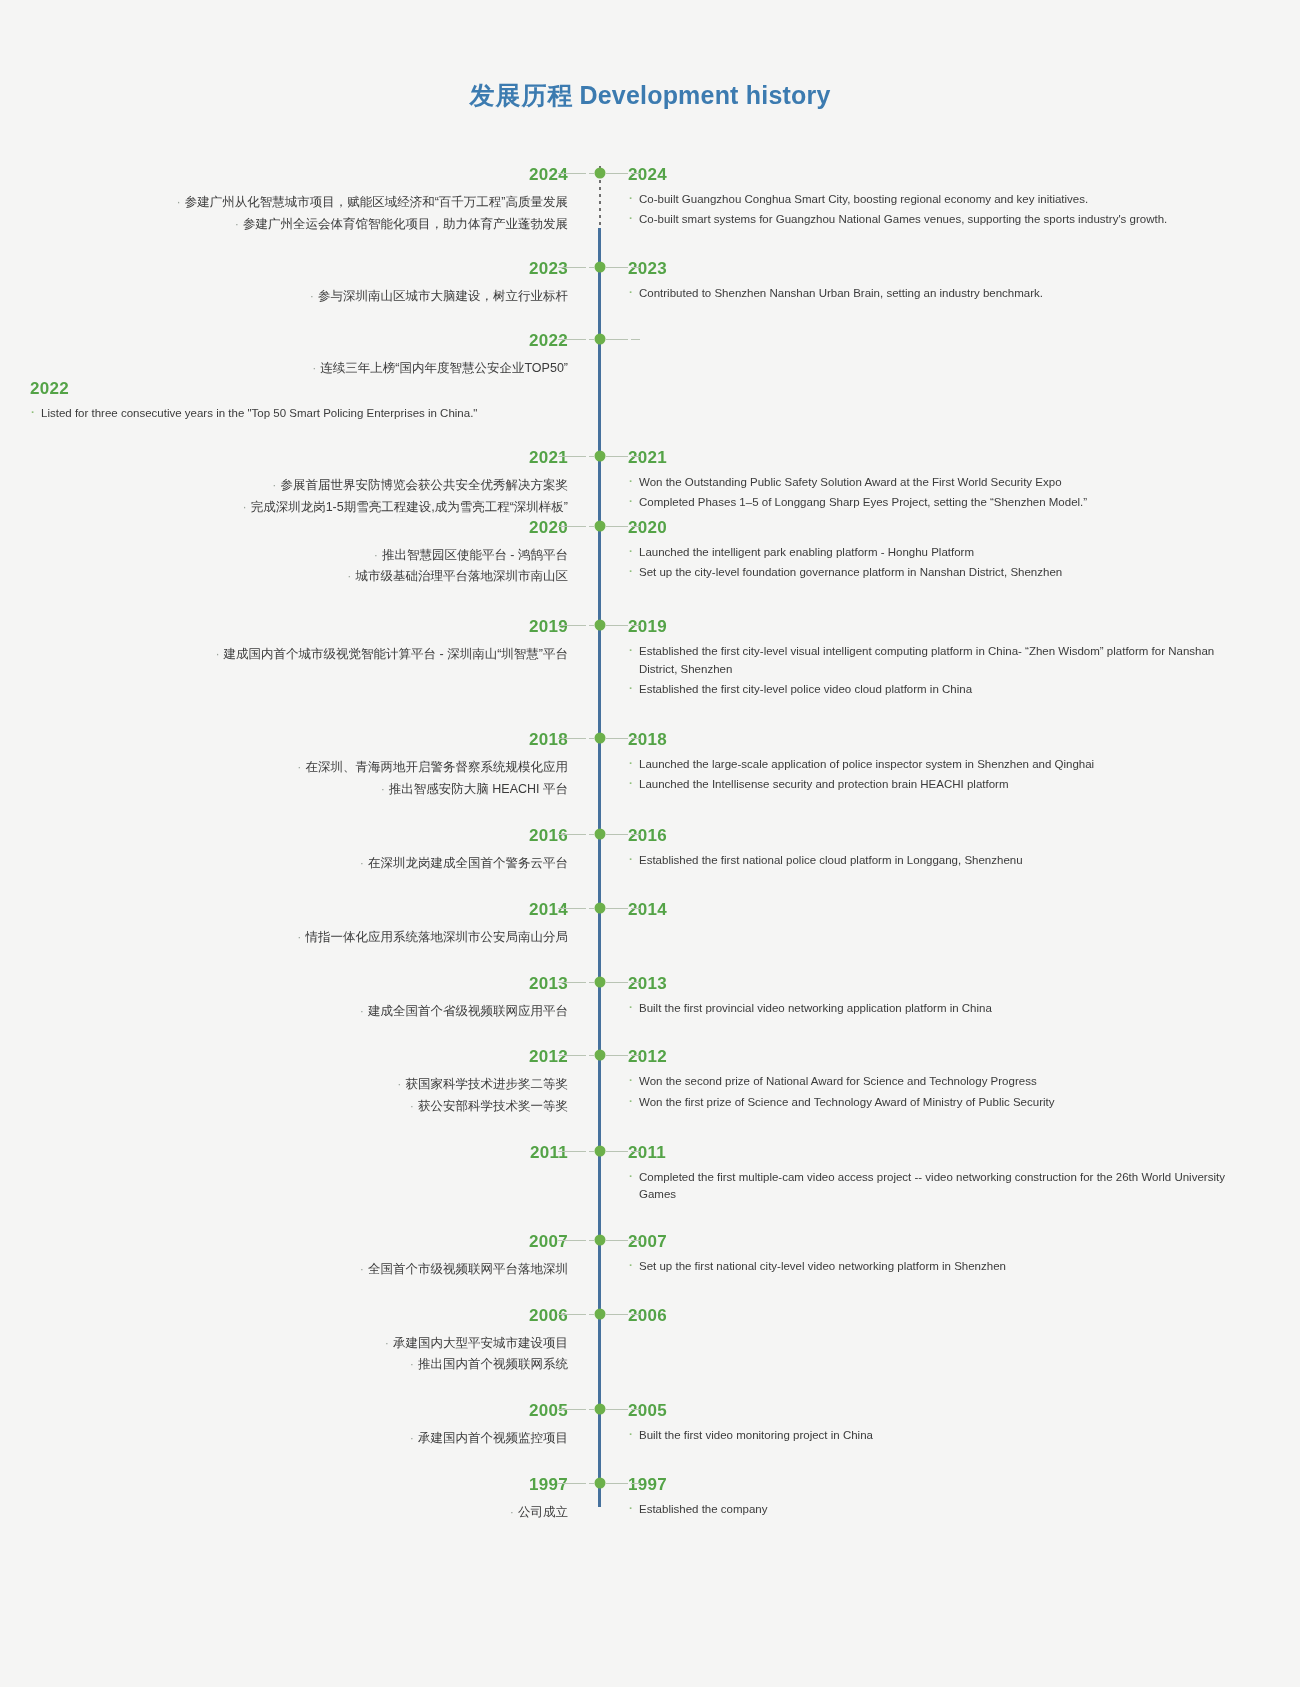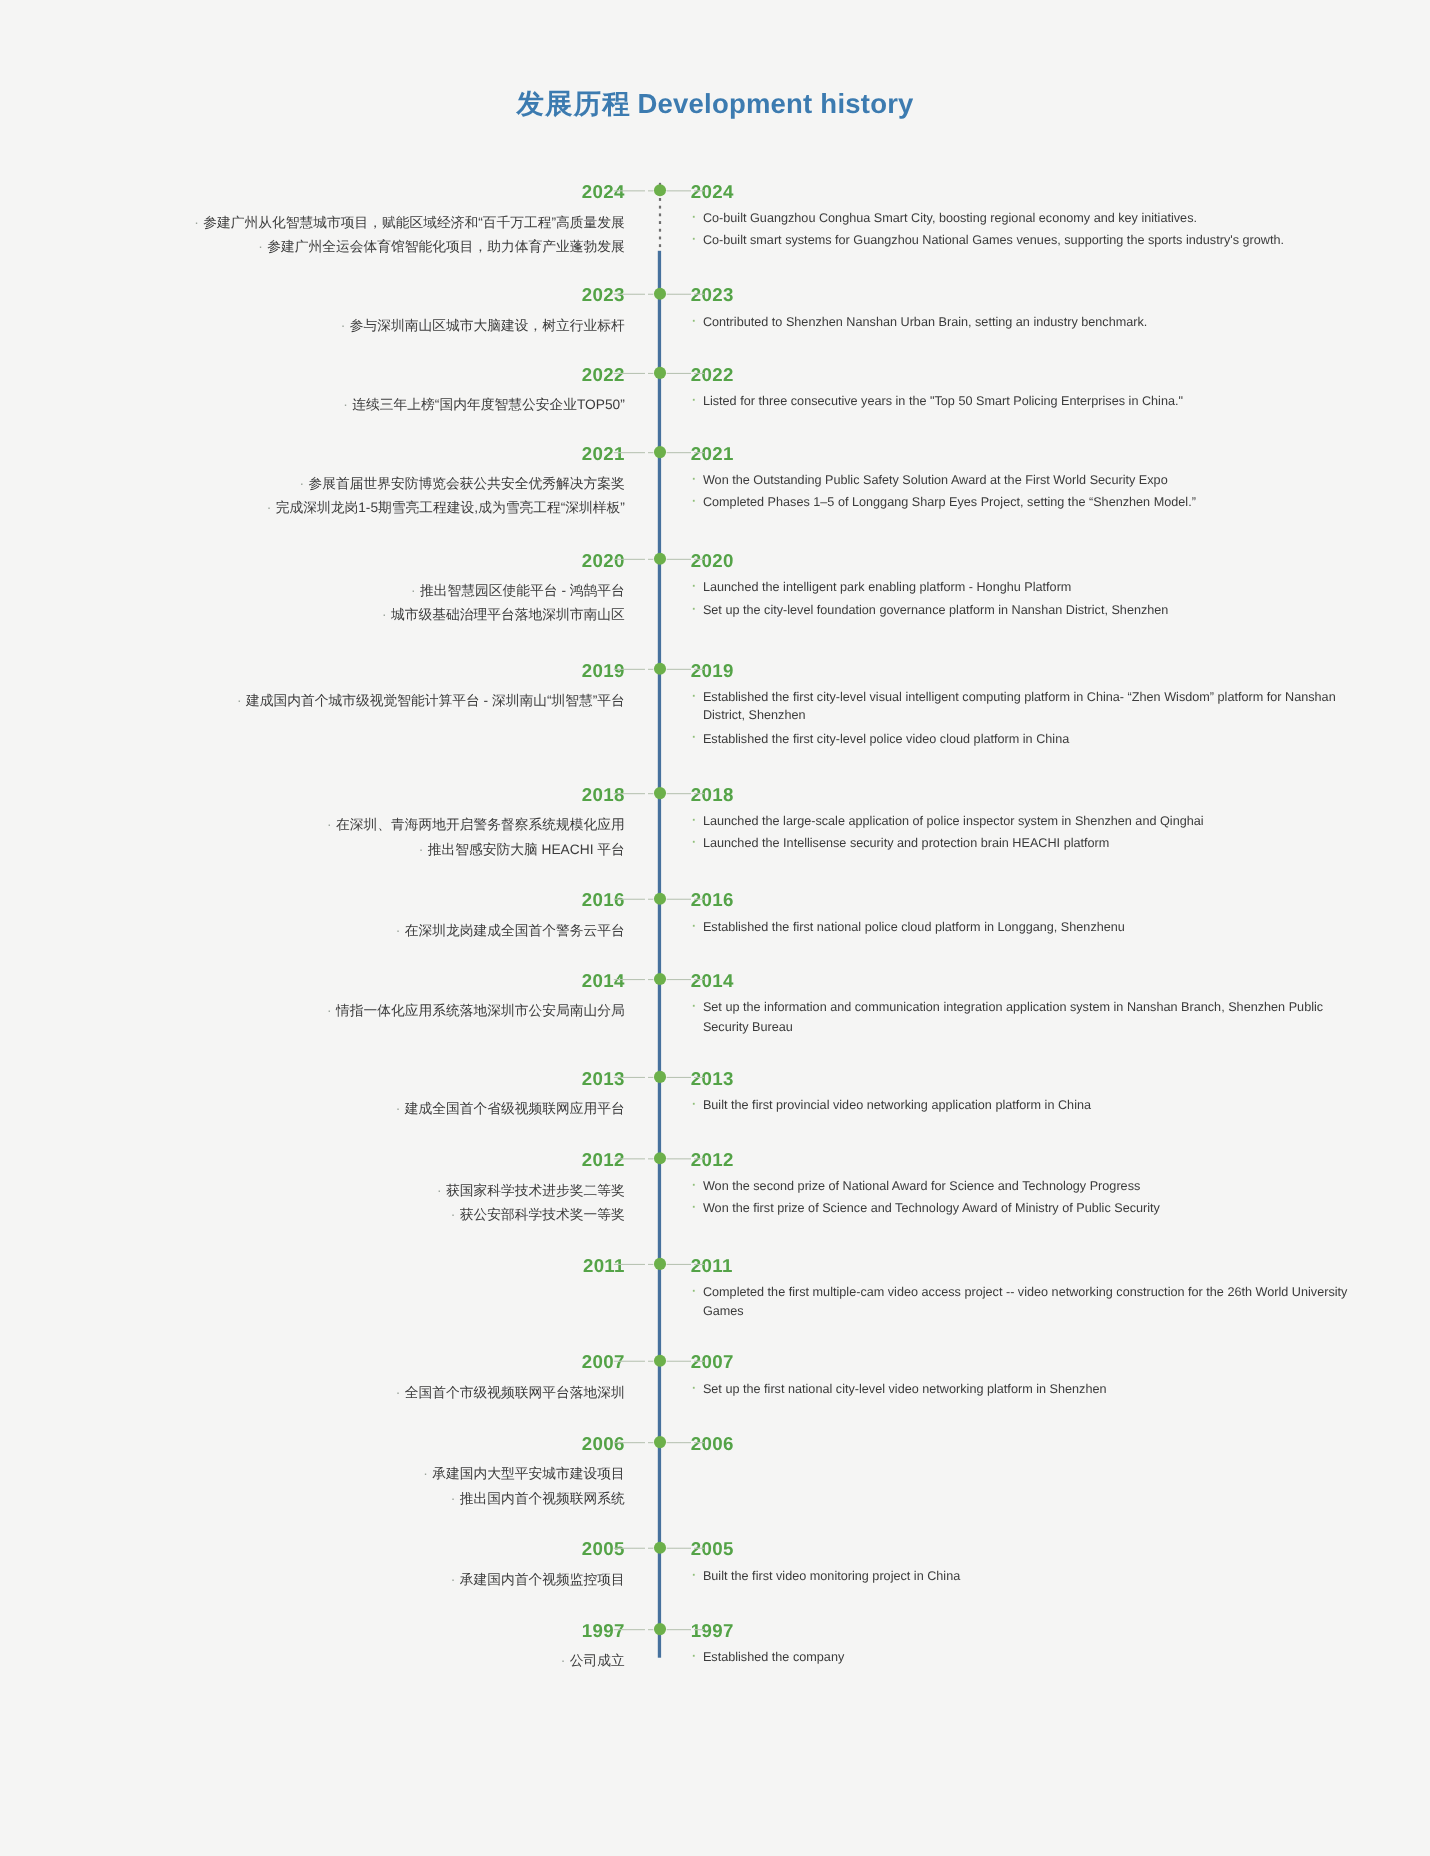--- a/index.html
+++ b/index.html
@@ -181,21 +181,21 @@
         <div class="side-en">
           <div class="year-en">2023</div>
           <ul class="items-en">
             <li>Contributed to Shenzhen Nanshan Urban Brain, setting an industry benchmark.</li>
           </ul>
         </div>
         <span class="conn-left"></span>
         <span class="conn-right"></span>
         <span class="node"></span>
       </div>
-      <div class="row" style="margin-top: 24px;">
+      <div class="row" style="margin-top: 24px; flex-direction: column;">
         <div class="side-cn">
           <div class="year-cn">2022</div>
           <ul class="items-cn">
             <li>连续三年上榜“国内年度智慧公安企业TOP50”</li>
           </ul>
         </div>
         <div class="side-en">
           <div class="year-en">2022</div>
           <ul class="items-en">
             <li>Listed for three consecutive years in the "Top 50 Smart Policing Enterprises in China."</li>
@@ -217,21 +217,21 @@
           <div class="year-en">2021</div>
           <ul class="items-en">
             <li>Won the Outstanding Public Safety Solution Award at the First World Security Expo</li>
             <li>Completed Phases 1–5 of Longgang Sharp Eyes Project, setting the “Shenzhen Model.”</li>
           </ul>
         </div>
         <span class="conn-left"></span>
         <span class="conn-right"></span>
         <span class="node"></span>
       </div>
-      <div class="row" style="margin-top: 28px;">
+      <div class="row" style="">
         <div class="side-cn">
           <div class="year-cn">2020</div>
           <ul class="items-cn">
             <li>推出智慧园区使能平台 - 鸿鹄平台</li>
             <li>城市级基础治理平台落地深圳市南山区</li>
           </ul>
         </div>
         <div class="side-en">
           <div class="year-en">2020</div>
           <ul class="items-en">
@@ -299,23 +299,20 @@
       </div>
       <div class="row" style="margin-top: 26px;">
         <div class="side-cn">
           <div class="year-cn">2014</div>
           <ul class="items-cn">
             <li>情指一体化应用系统落地深圳市公安局南山分局</li>
           </ul>
         </div>
         <div class="side-en">
           <div class="year-en">2014</div>
-          <ul class="items-en">
-            <li>Set up the information and communication integration application system in Nanshan Branch, Shenzhen Public Security Bureau</li>
-          </ul>
         </div>
         <span class="conn-left"></span>
         <span class="conn-right"></span>
         <span class="node"></span>
       </div>
       <div class="row" style="margin-top: 26px;">
         <div class="side-cn">
           <div class="year-cn">2013</div>
           <ul class="items-cn">
             <li>建成全国首个省级视频联网应用平台</li>

